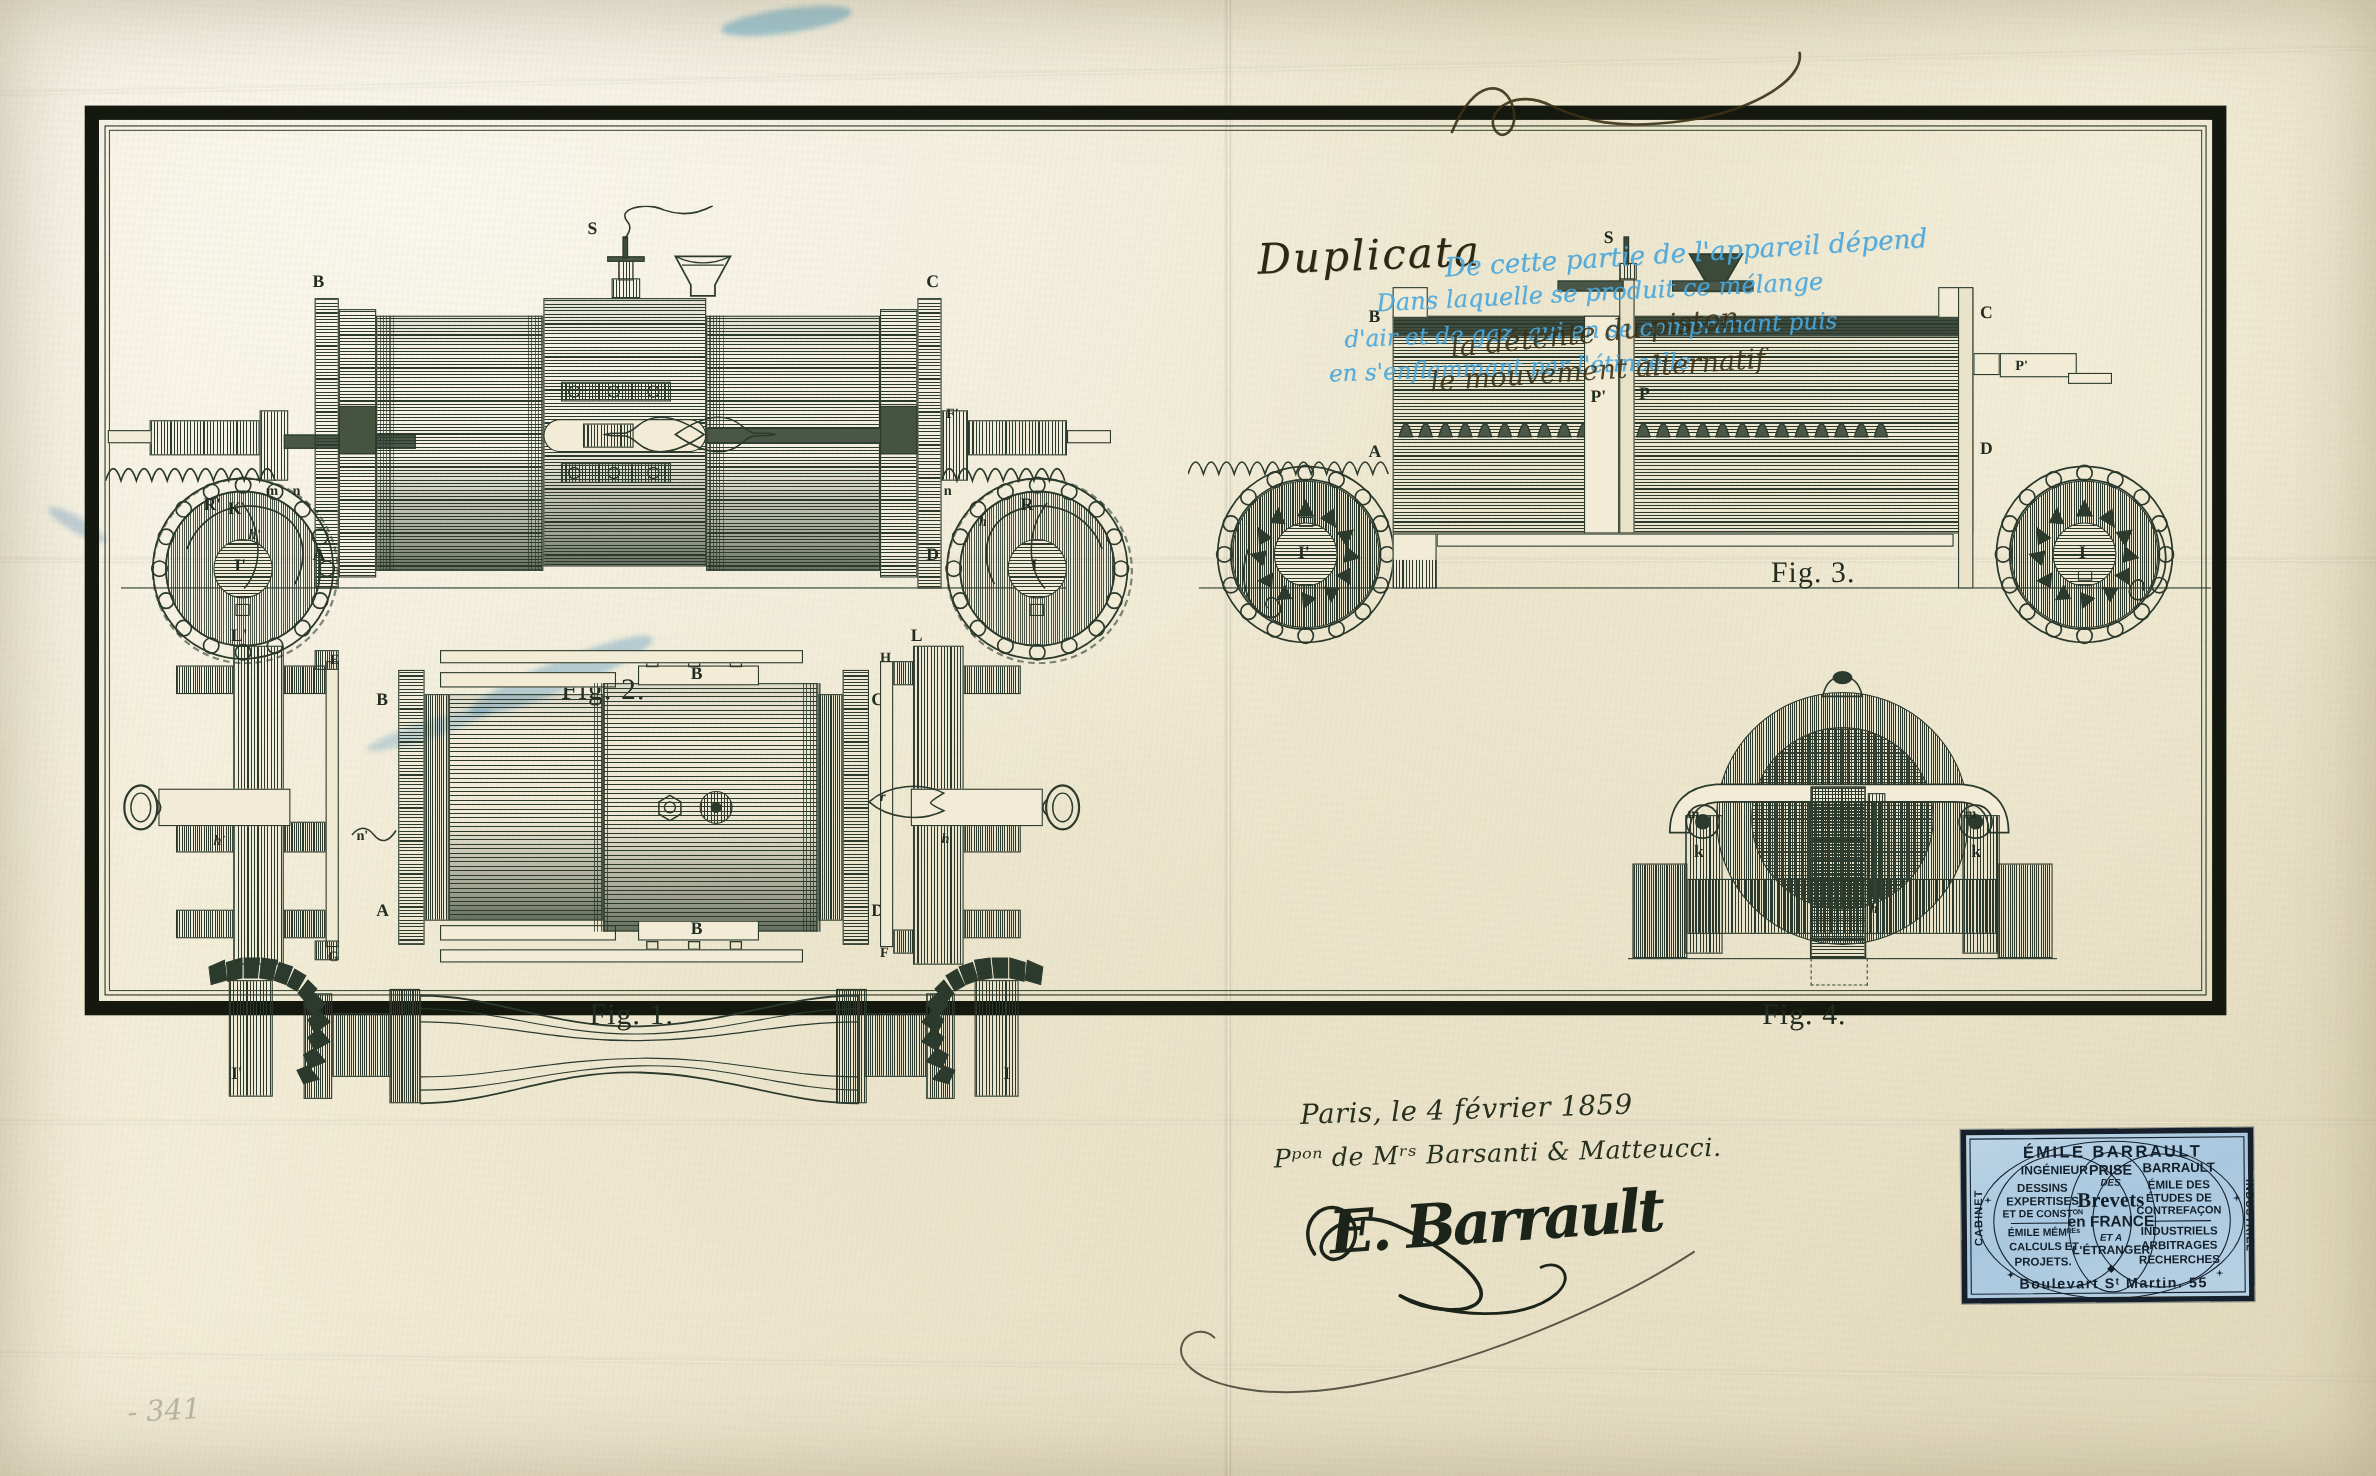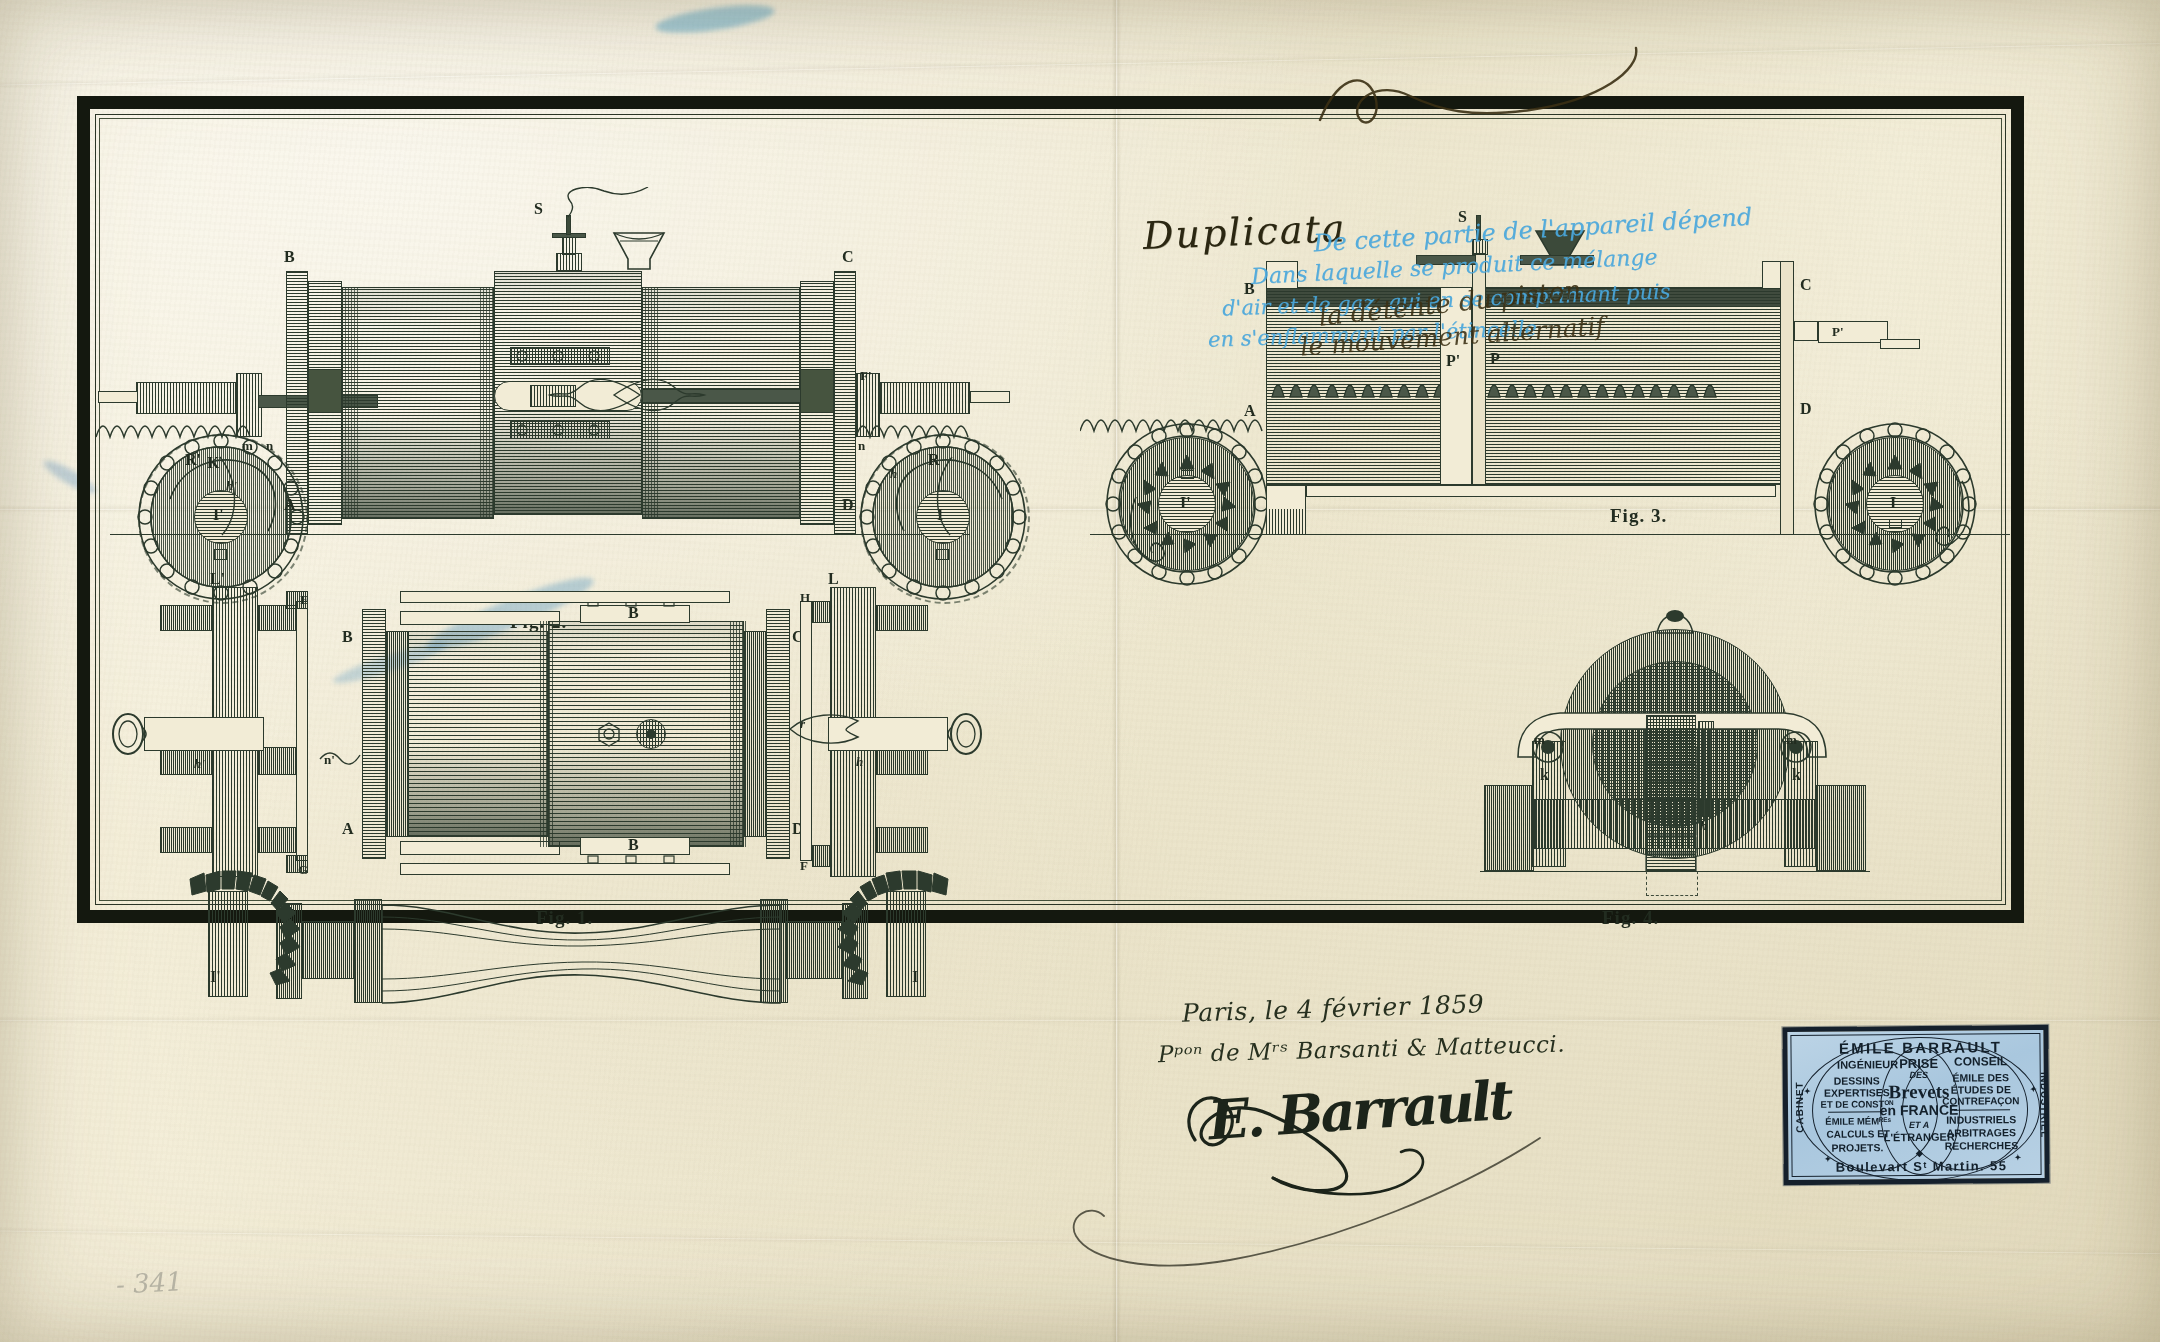--- a/index.html
+++ b/index.html
@@ -46,22 +46,22 @@
   .hatchV2{background-image:repeating-linear-gradient(90deg,#2c3a2d 0 1px,rgba(0,0,0,0) 1px 2px);}
   .hatchH{background-image:repeating-linear-gradient(0deg,#2c3a2d 0 1px,rgba(0,0,0,0) 1px 4px);}
   .hatchH2{background-image:repeating-linear-gradient(0deg,#2c3a2d 0 1px,rgba(0,0,0,0) 1px 3px);}
   .hatchX{background-image:repeating-linear-gradient(90deg,#2c3a2d 0 1px,rgba(0,0,0,0) 1px 3px),
                            repeating-linear-gradient(0deg,#2c3a2d 0 1px,rgba(0,0,0,0) 1px 3px);}
   .outl{border:1.3px solid #2c3a2d;box-sizing:border-box;}
   
   .cylshade{background:linear-gradient(180deg,rgba(44,58,45,.10) 0%,rgba(44,58,45,0) 16%,rgba(44,58,45,0) 55%,rgba(44,58,45,.42) 88%,rgba(44,58,45,.70) 100%);}
 
   
-  .figlabel{position:absolute;font-family:"Liberation Serif",serif;font-weight:700;
-            font-size:19px;letter-spacing:1px;color:#222c20;white-space:nowrap;}
+  .figlabel{position:absolute;font-family:"Liberation Serif",serif;font-weight:400;
+            font-size:27px;letter-spacing:1px;color:#222c20;white-space:nowrap;}
   .lbl{position:absolute;font-family:"Liberation Serif",serif;font-weight:700;
        font-size:16px;color:#222c20;white-space:nowrap;line-height:1;}
   .lbl.sm{font-size:13px;}
   .lbl.it{font-style:italic;font-weight:700;}
 
   
   .hand{position:absolute;font-family:"DejaVu Serif",serif;font-style:italic;
         color:#2e2a17;white-space:nowrap;}
   #duplicata{font-size:38px;letter-spacing:2px;transform:rotate(-2.2deg);
              color:#2b2712;text-shadow:.5px .5px 0 rgba(43,39,18,.35);}
@@ -751,21 +751,21 @@
   <div class="ellipse" style="left:24px;top:18px;width:124px;height:120px;"></div>
   <div class="ellipse" style="left:114px;top:18px;width:124px;height:120px;"></div>
   <div class="ellipse" style="left:92px;top:16px;width:78px;height:126px;"></div>
 
   <div class="st" style="left:0;top:9px;width:266px;font-size:15px;letter-spacing:2.2px;">ÉMILE BARRAULT</div>
   <div class="st" style="left:0;bottom:6px;width:266px;font-size:13px;letter-spacing:1.4px;">Boulevart Sᵗ Martin. 55</div>
   <div class="st" style="left:-24px;top:70px;width:72px;font-size:10px;letter-spacing:1px;transform:rotate(-90deg);">CABINET</div>
   <div class="st" style="left:218px;top:70px;width:76px;font-size:10px;letter-spacing:.6px;transform:rotate(90deg);">INDUSTRIEL</div>
 
   <div class="st" style="left:34px;top:28px;width:92px;font-size:11px;">INGÉNIEUR</div>
-  <div class="st" style="left:150px;top:25px;width:86px;font-size:12px;">CONSEIL</div>
+  <div class="st" style="left:150px;top:25px;width:86px;font-size:12px;">BARRAULT</div>
 
   <div class="st" style="left:26px;top:44px;width:86px;font-size:10.5px;">DESSINS</div>
   <div class="st" style="left:24px;top:56px;width:90px;font-size:10.5px;">EXPERTISES</div>
   <div class="st" style="left:23px;top:68px;width:92px;font-size:9.5px;">ET DE CONSTᴼᴺ</div>
   <div class="st-rule" style="left:40px;top:80px;width:56px;"></div>
   <div class="st" style="left:22px;top:85px;width:96px;font-size:9.5px;">ÉMILE MÉMᴿᴱˢ</div>
   <div class="st" style="left:24px;top:98px;width:92px;font-size:10px;">CALCULS ET</div>
   <div class="st" style="left:26px;top:111px;width:86px;font-size:10.5px;">PROJETS.</div>
 
   <div class="st" style="left:94px;top:26px;width:74px;font-size:13px;">PRISE</div>

